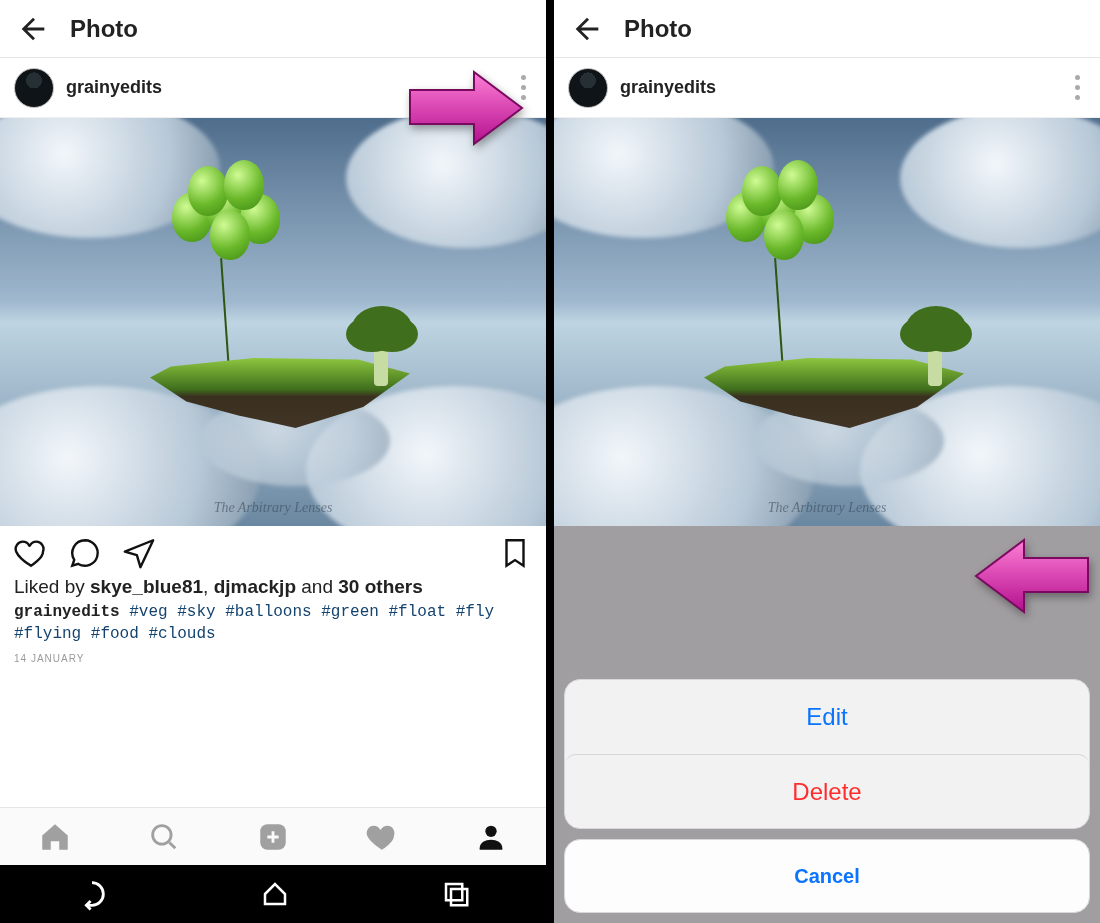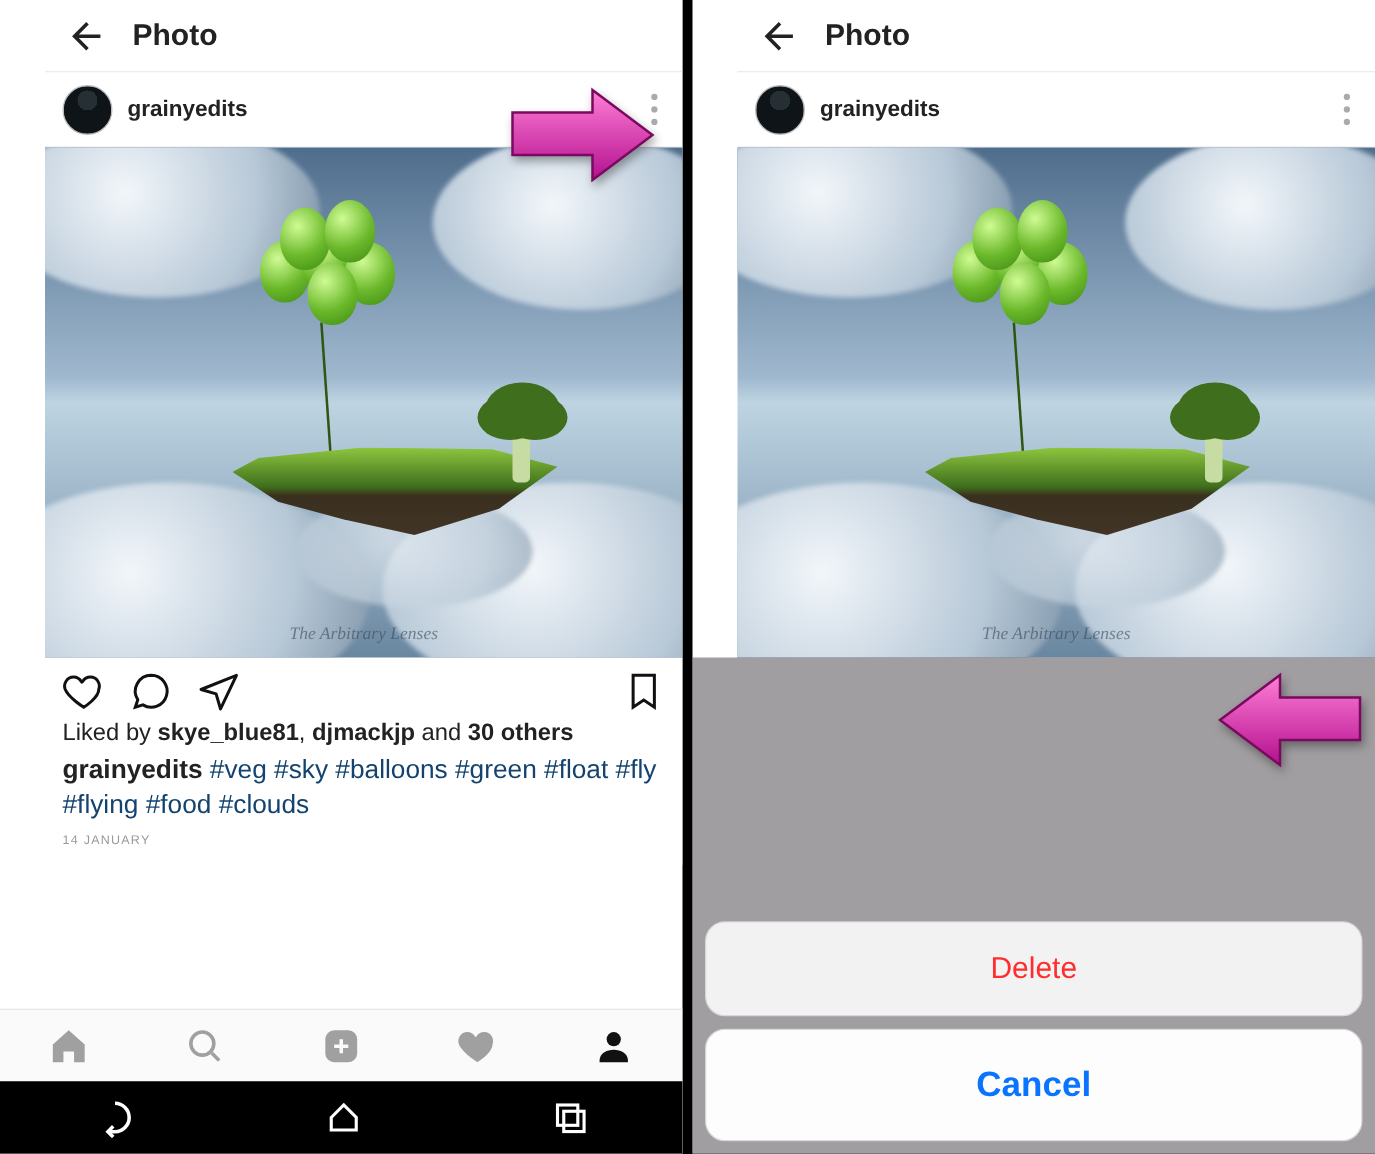--- a/index.html
+++ b/index.html
@@ -1,18 +1,18 @@
 <!DOCTYPE html>
 <html><head>
 <meta charset="utf-8">
 <style>
   * { box-sizing: border-box; margin: 0; padding: 0; }
   body { width: 1100px; height: 923px; background: #000; font-family: -apple-system, "Helvetica Neue", Arial, sans-serif; overflow: hidden; }
   .canvas { display: flex; width: 1100px; height: 923px; }
-  .phone { position: relative; background: #fff; overflow: hidden; padding-left: 36px; }
+  .phone { position: relative; background: #fff; overflow: hidden; }
   .phoneL { width: 546px; height: 923px; }
   .phoneR { width: 546px; height: 923px; }
   .vdiv { width: 8px; height: 923px; background: #000; }
 
   
   .hdr { height: 58px; display: flex; align-items: center; padding: 0 16px; border-bottom: 1px solid #e6e6e6; background: #fff; }
   .hdr .back { width: 34px; height: 34px; margin-right: 20px; }
   .hdr .title { font-size: 24px; font-weight: 700; color: #222; }
 
   
@@ -37,41 +37,41 @@
   .string { position: absolute; left: 224px; top: 140px; width: 2px; height: 112px; background: #2f5511; transform: rotate(-4deg); }
   .watermark { position: absolute; left: 50%; transform: translateX(-50%); bottom: 10px; font-family: Georgia, serif; font-style: italic; color: #3b4a5a; font-size: 14px; opacity: .6; }
 
   
   .foot { background: #fff; }
   .actions { display: flex; align-items: center; padding: 10px 14px 2px; }
   .ic { width: 34px; height: 34px; margin-right: 20px; }
   .actions .save { margin-left: auto; margin-right: 0; }
   .likes { padding: 4px 14px 2px; font-size: 19px; color: #222; }
   .likes b { font-weight: 700; }
-  .caption { padding: 2px 14px 4px; font-size: 21px; line-height: 1.35; color: #222; }
+  .caption { padding: 2px 14px 4px; font-size: 16px; line-height: 1.35; color: #222; font-family: Liberation Mono, monospace; }
   .caption .user { font-weight: 700; color: #222; }
   .caption .tag { color: #13436e; }
   .date { padding: 4px 14px 14px; font-size: 10px; letter-spacing: 1px; color: #9a9a9a; }
 
   
   .tabbar { position: absolute; left: 0; right: 0; bottom: 58px; height: 58px; border-top: 1px solid #e6e6e6; background: #fafafa; display: flex; justify-content: space-around; align-items: center; }
   .tabbar .ic { margin: 0; color: #a0a0a0; }
   .tabbar .active { color: #111; }
 
   
   .navL { position: absolute; left: 0; right: 0; bottom: 0; height: 58px; background: #000; display: flex; justify-content: space-around; align-items: center; }
   .navL svg { color: #fff; }
 
   
   .sheetwrap { position: absolute; left: 0; right: 0; bottom: 0; padding: 10px; }
   .sheet { background: #f3f2f3; border-radius: 16px; overflow: hidden; border: 1px solid #d7d7d9; }
   .sheet .item { height: 74px; display: flex; align-items: center; justify-content: center; font-size: 24px; color: #0a74ff; border-top: 1px solid #d7d7d9; }
   .sheet .item:first-child { border-top: none; }
   .sheet .danger { color: #ff2d2d; border-radius: 11px; }
-  .cancel { margin-top: 10px; height: 90px; background: #fdfdfe; border-radius: 16px; border: 1px solid #d7d7d9; display: flex; align-items: center; justify-content: center; font-size: 28px; font-weight: 700; color: #0a74ff; }
+  .cancel { margin-top: 10px; height: 74px; background: #fdfdfe; border-radius: 16px; border: 1px solid #d7d7d9; display: flex; align-items: center; justify-content: center; font-size: 20px; font-weight: 700; color: #0a74ff; }
 
   
   .arrow { position: absolute; filter: drop-shadow(2px 4px 4px rgba(0,0,0,.35)); pointer-events: none; }
   .arrR { left: 406px; top: 68px; }
   .arrL2 { right: 8px; top: 536px; }
   svg { display: block; }
 </style>
 </head>
 <body>
 
@@ -229,20 +229,21 @@
           <div class="stem"></div>
           <div class="top"></div>
         </div>
       <div class="watermark">The Arbitrary Lenses</div>
     </div>
 
     <div style="position:absolute;left:0;right:0;top:526px;bottom:0;background:rgba(20,12,20,.4);"></div>
 
     <div class="sheetwrap">
       <div class="sheet">
+        <div class="item">Edit</div>
         <div class="item danger">Delete</div>
       </div>
       <div class="cancel">Cancel</div>
     </div>
 
     <svg class="arrow arrL2" width="120" height="78" viewBox="0 0 120 78">
       <defs>
           <linearGradient id="gB" x1="0" y1="0" x2="0" y2="1">
             <stop offset="0" stop-color="#ff7ed6"></stop>
             <stop offset="1" stop-color="#b3108e"></stop>

